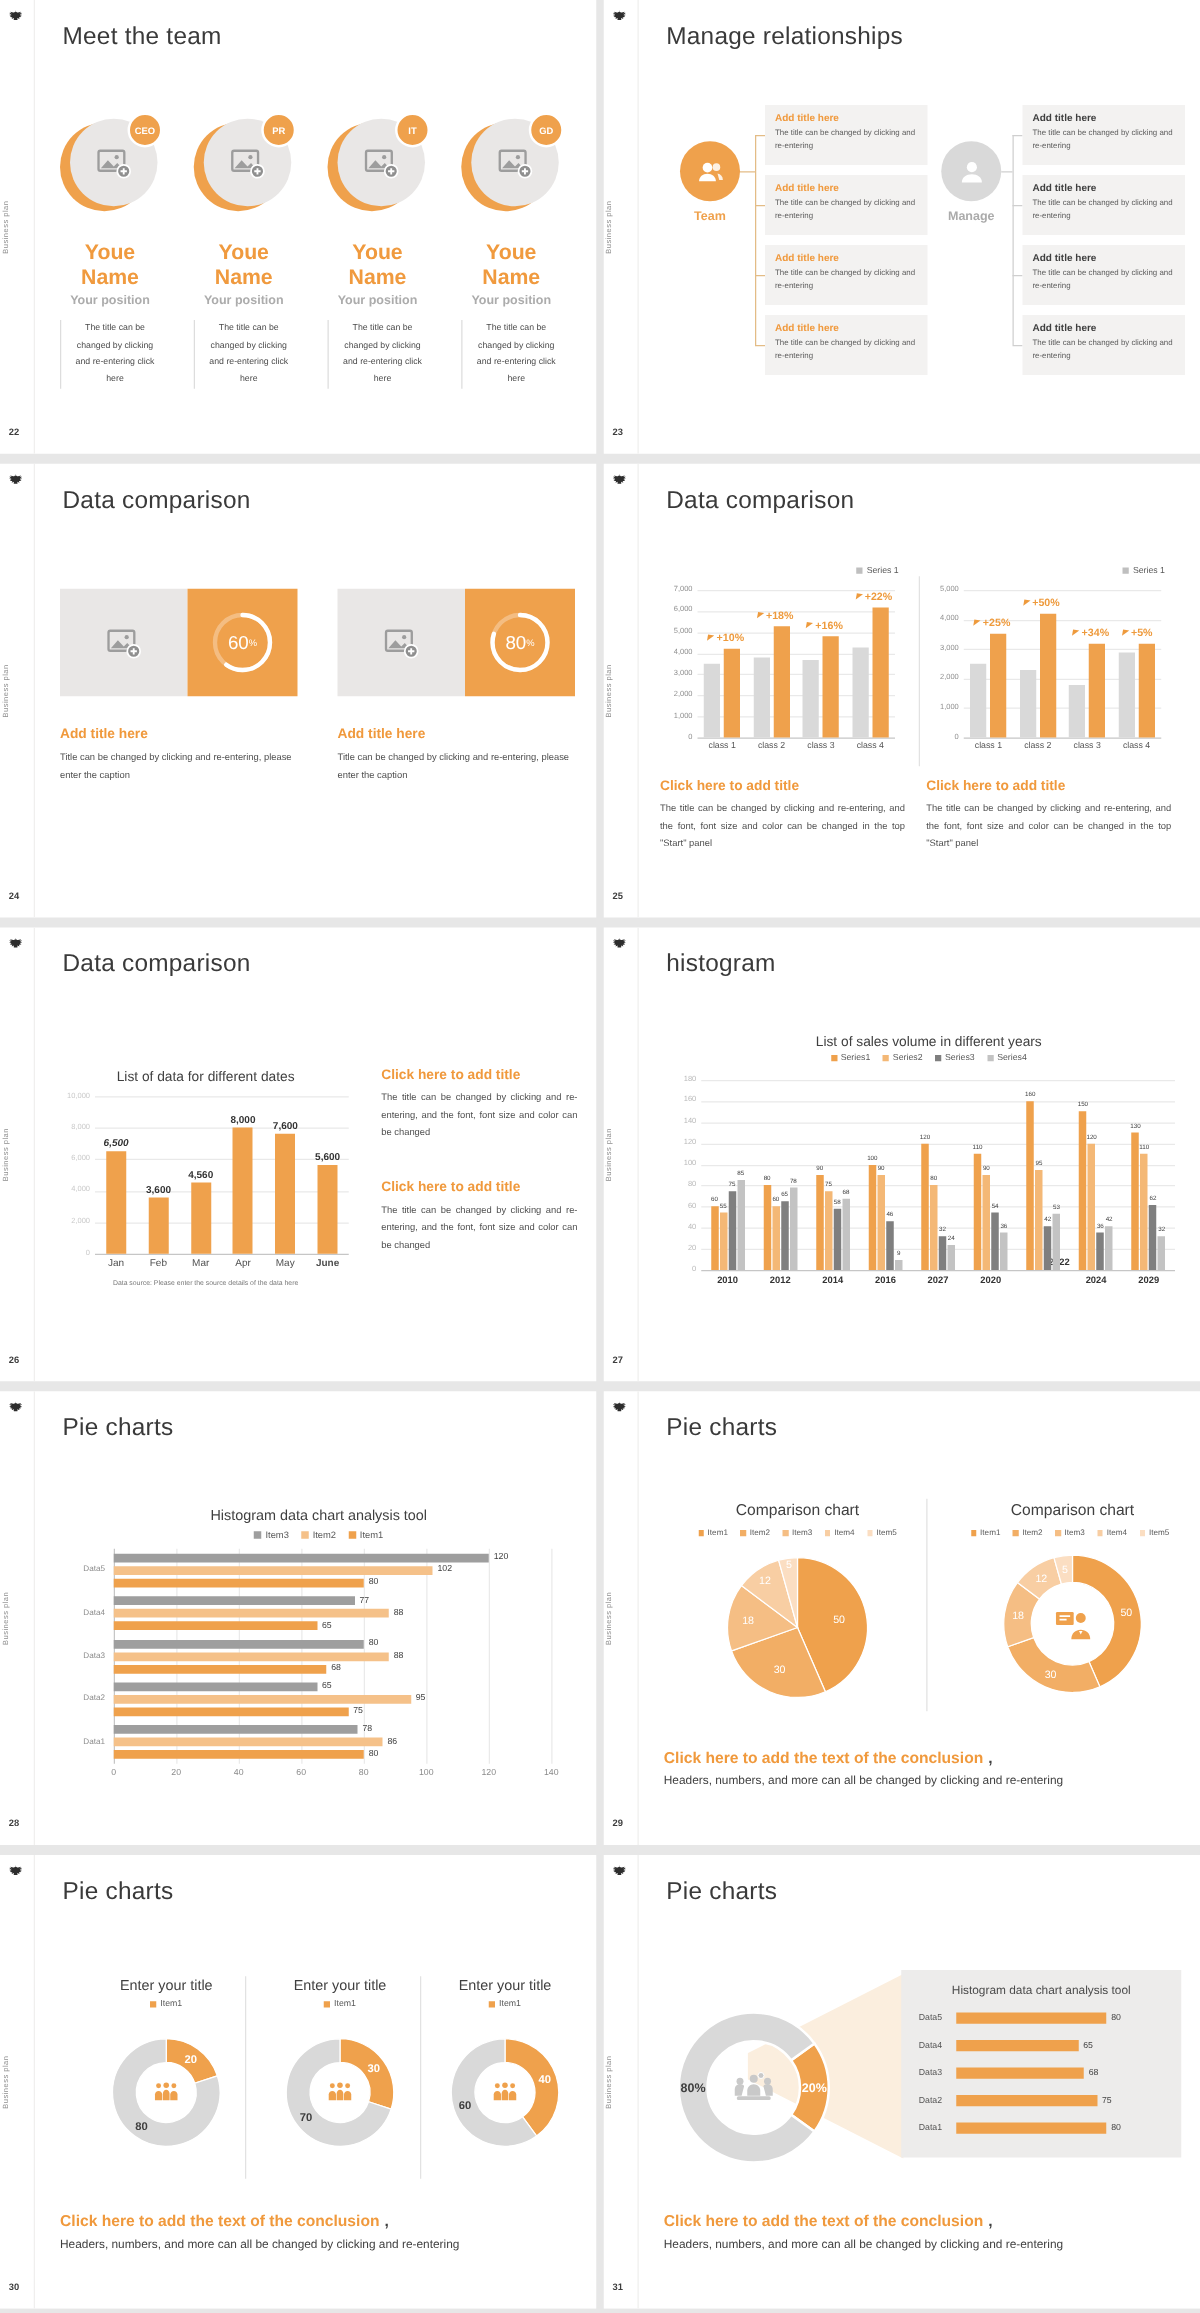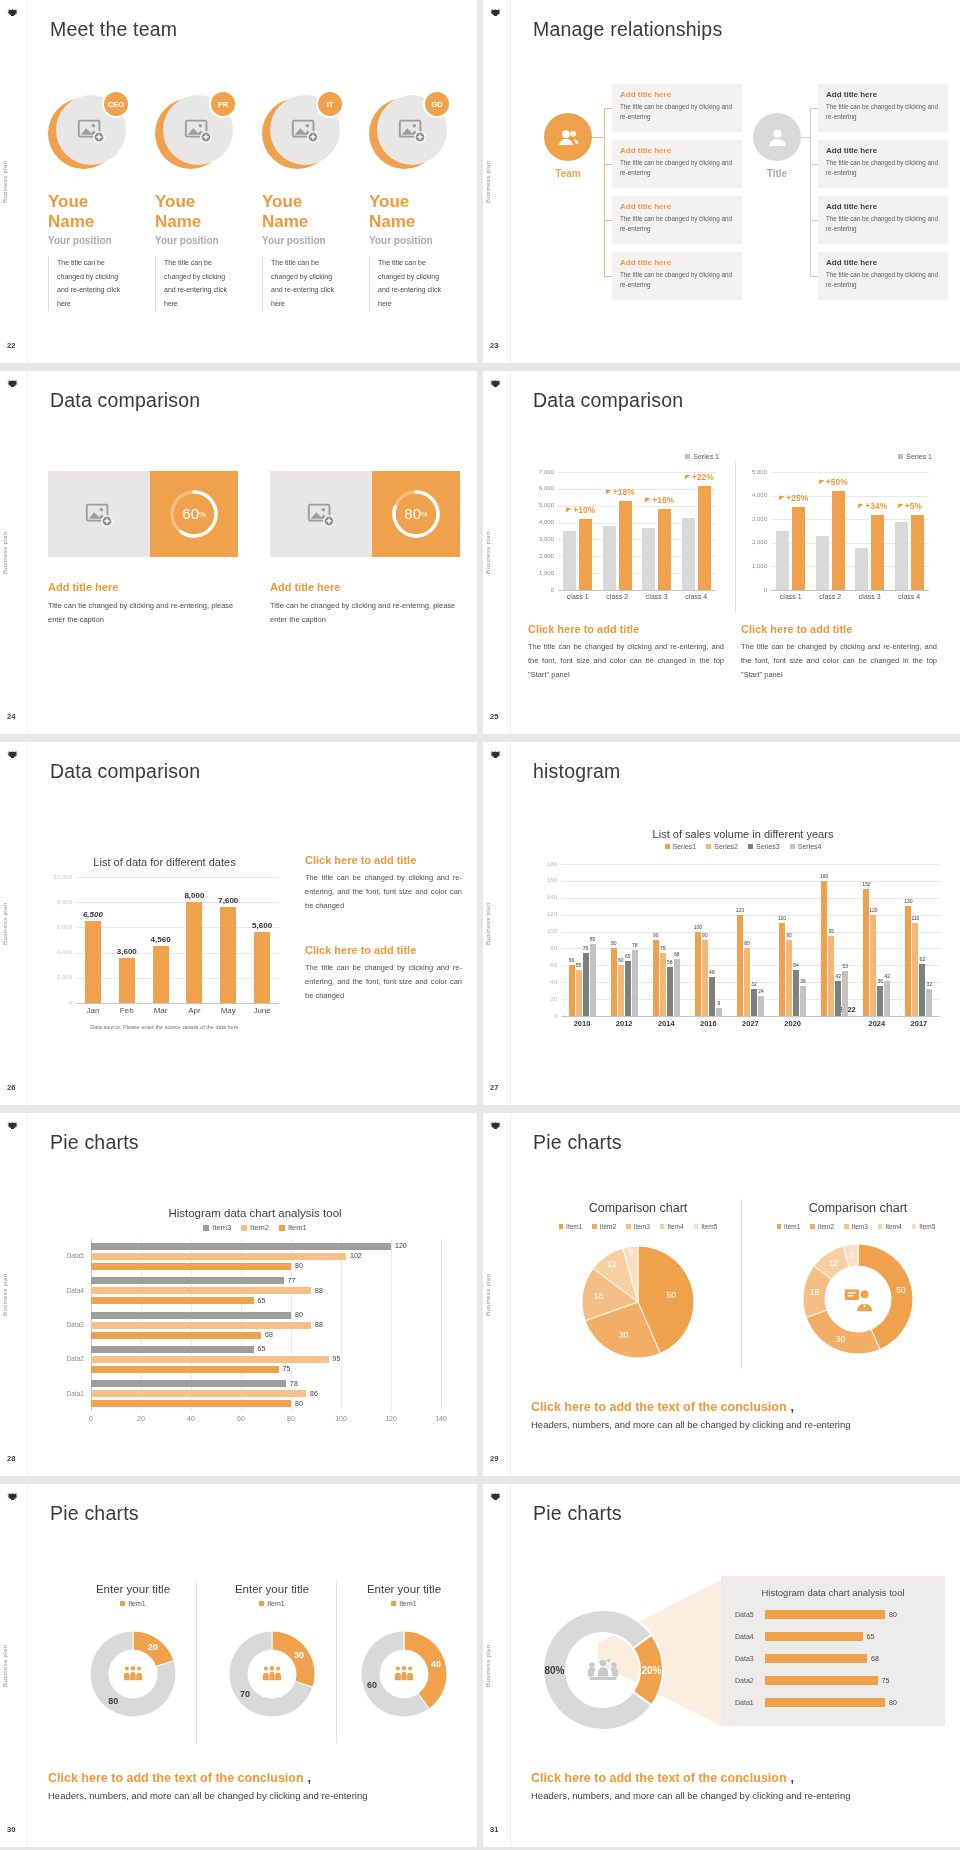--- a/index.html
+++ b/index.html
@@ -7,21 +7,21 @@
   .tile{position:relative;background:#fff;overflow:hidden;}
   .abs{position:absolute;}
   i{font-style:normal;}
   .mlogo{left:6px;top:6px;width:13px;height:14px;}
   .mlogo svg{width:100%;height:100%;}
   .mside{left:2px;top:140px;height:84px;width:11px;font-size:6px;color:#8f8f8f;writing-mode:vertical-rl;transform:rotate(180deg);text-align:center;letter-spacing:.4px;}
   .mpage{left:7px;bottom:13px;font-size:7.5px;font-weight:700;color:#3d3d3d;}
   .mrule{left:27px;top:0;bottom:0;width:1px;background:#F0EFEE;}
   .stitle{left:50px;top:18px;margin:0;font-size:19.5px;font-weight:400;color:#3a3a3a;letter-spacing:.2px;text-align:center;}
   
-  .member{width:80px;}
+  .member{width:80px;text-align:center;}
   .avatar{position:relative;width:78px;height:78px;}
   .avring{position:absolute;left:0;top:3px;width:71px;height:71px;border-radius:50%;background:#EFA14C;}
   .avface{position:absolute;left:8px;top:0;width:70px;height:70px;border-radius:50%;background:#E9E7E6;display:flex;align-items:center;justify-content:center;}
   .avface svg{width:30px;height:30px;}
   .avbadge{position:absolute;right:-4px;top:-5px;width:24px;height:24px;border-radius:50%;background:#EFA14C;border:2px solid #fff;color:#fff;font-size:7.5px;font-weight:700;display:flex;align-items:center;justify-content:center;}
   .mname{margin-top:19px;font-size:17px;font-weight:700;color:#F09A3E;}
   .mpos{margin-top:3px;font-size:10px;color:#ACACAC;font-weight:bold;}
   .mcap{margin-top:10px;padding-left:8px;border-left:1px solid #ddd;font-size:7px;line-height:1.95;color:#4b4b4b;width:70px;}
   
   .relc{width:48px;height:48px;border-radius:50%;display:flex;align-items:center;justify-content:center;}
@@ -190,21 +190,21 @@
     <i class="abs" style="left:327px;top:108px;width:8px;height:1px;background:#CFCFCF"></i>
     <i class="abs" style="left:327px;top:164px;width:8px;height:1px;background:#CFCFCF"></i>
     <i class="abs" style="left:327px;top:220px;width:8px;height:1px;background:#CFCFCF"></i>
     <i class="abs" style="left:327px;top:276px;width:8px;height:1px;background:#CFCFCF"></i>
     <div class="abs relc" style="left:270px;top:113px;background:#D9D9D9">
   <svg viewBox="0 0 32 32" fill="#fff">
           <circle cx="16" cy="11.5" r="4.8"></circle>
           <path d="M6.5 26c0-5 4.2-7.8 9.5-7.8s9.5 2.8 9.5 7.8z"></path>
         </svg>
 </div>
-    <div class="abs rellab" style="left:260px;top:168px;color:#ABABAB">Title</div>
+    <div class="abs rellab" style="left:260px;top:168px;color:#ABABAB">Manage</div>
     <div class="abs relbox" style="left:335px;top:84px">
       <div class="rbt" style="color:#3f3f3f">Add title here</div>
       <div class="rbc">The title can be changed by clicking and re-entering</div>
     </div>
     <div class="abs relbox" style="left:335px;top:140px">
       <div class="rbt" style="color:#3f3f3f">Add title here</div>
       <div class="rbc">The title can be changed by clicking and re-entering</div>
     </div>
     <div class="abs relbox" style="left:335px;top:196px">
       <div class="rbt" style="color:#3f3f3f">Add title here</div>
@@ -398,21 +398,21 @@
         <div style="position: absolute; left: 64.8px; top: 75.6px; width: 40px; text-align: center; font-size: 8px; font-weight: 700; color: rgb(51, 51, 51);">3,600</div>
         <div style="position: absolute; left: 101.7px; top: 135px; width: 33.8px; text-align: center; font-size: 8px; color: rgb(79, 79, 79); font-weight: 400;">Mar</div>
         <div style="position: absolute; left: 110.6px; top: 74.5px; width: 16px; height: 57.5px; background: rgb(239, 161, 76);"></div>
         <div style="position: absolute; left: 98.6px; top: 63.5px; width: 40px; text-align: center; font-size: 8px; font-weight: 700; color: rgb(51, 51, 51);">4,560</div>
         <div style="position: absolute; left: 135.5px; top: 135px; width: 33.8px; text-align: center; font-size: 8px; color: rgb(79, 79, 79); font-weight: 400;">Apr</div>
         <div style="position: absolute; left: 144.4px; top: 31.2px; width: 16px; height: 100.8px; background: rgb(239, 161, 76);"></div>
         <div style="position: absolute; left: 132.4px; top: 20.2px; width: 40px; text-align: center; font-size: 8px; font-weight: 700; color: rgb(51, 51, 51);">8,000</div>
         <div style="position: absolute; left: 169.3px; top: 135px; width: 33.8px; text-align: center; font-size: 8px; color: rgb(79, 79, 79); font-weight: 400;">May</div>
         <div style="position: absolute; left: 178.3px; top: 36.2px; width: 16px; height: 95.8px; background: rgb(239, 161, 76);"></div>
         <div style="position: absolute; left: 166.3px; top: 25.2px; width: 40px; text-align: center; font-size: 8px; font-weight: 700; color: rgb(51, 51, 51);">7,600</div>
-        <div style="position: absolute; left: 203.2px; top: 135px; width: 33.8px; text-align: center; font-size: 8px; color: rgb(79, 79, 79); font-weight: 400;">June</div>
+        <div style="position: absolute; left: 203.2px; top: 135px; width: 33.8px; text-align: center; font-size: 8px; color: rgb(79, 79, 79); font-weight: 700;">June</div>
         <div style="position: absolute; left: 212.1px; top: 61.4px; width: 16px; height: 70.6px; background: rgb(239, 161, 76);"></div>
         <div style="position: absolute; left: 200.1px; top: 50.4px; width: 40px; text-align: center; font-size: 8px; font-weight: 700; color: rgb(51, 51, 51);">5,600</div>
       </div>
     <div class="abs" style="left:42px;top:282px;width:245px;text-align:center;font-size:5.5px;color:#767676">Data source: Please enter the source details of the data here</div>
 
     <div class="abs oh" style="left:305px;top:112px">Click here to add title</div>
     <div class="abs cap just" style="left:305px;top:129px;width:157px">The title can be changed by clicking and re-entering, and the font, font size and color can be changed</div>
     <div class="abs oh" style="left:305px;top:202px">Click here to add title</div>
     <div class="abs cap just" style="left:305px;top:219px;width:157px">The title can be changed by clicking and re-entering, and the font, font size and color can be changed</div>
   </section>
@@ -533,21 +533,21 @@
         <div style="position: absolute; left: 292.2px; top: 107.2px; width: 40px; text-align: center; font-size: 5px; font-weight: 400; color: rgb(61, 61, 61);">53</div>
         <div style="position: absolute; left: 322.8px; top: 163px; width: 42.1px; text-align: center; font-size: 7.5px; color: rgb(51, 51, 51); font-weight: 700;">2024</div>
         <div style="position: absolute; left: 330.3px; top: 33.3px; width: 6px; height: 126.7px; background: rgb(239, 161, 76);"></div>
         <div style="position: absolute; left: 313.3px; top: 25.3px; width: 40px; text-align: center; font-size: 5px; font-weight: 400; color: rgb(61, 61, 61);">150</div>
         <div style="position: absolute; left: 337.3px; top: 58.7px; width: 6px; height: 101.3px; background: rgb(244, 184, 118);"></div>
         <div style="position: absolute; left: 320.3px; top: 50.7px; width: 40px; text-align: center; font-size: 5px; font-weight: 400; color: rgb(61, 61, 61);">120</div>
         <div style="position: absolute; left: 344.3px; top: 129.6px; width: 6px; height: 30.4px; background: rgb(127, 127, 127);"></div>
         <div style="position: absolute; left: 327.3px; top: 121.6px; width: 40px; text-align: center; font-size: 5px; font-weight: 400; color: rgb(61, 61, 61);">36</div>
         <div style="position: absolute; left: 351.3px; top: 124.5px; width: 6px; height: 35.5px; background: rgb(195, 195, 195);"></div>
         <div style="position: absolute; left: 334.3px; top: 116.5px; width: 40px; text-align: center; font-size: 5px; font-weight: 400; color: rgb(61, 61, 61);">42</div>
-        <div style="position: absolute; left: 364.9px; top: 163px; width: 42.1px; text-align: center; font-size: 7.5px; color: rgb(51, 51, 51); font-weight: 700;">2017</div>
+        <div style="position: absolute; left: 364.9px; top: 163px; width: 42.1px; text-align: center; font-size: 7.5px; color: rgb(51, 51, 51); font-weight: 700;">2029</div>
         <div style="position: absolute; left: 372.4px; top: 50.2px; width: 6px; height: 109.8px; background: rgb(239, 161, 76);"></div>
         <div style="position: absolute; left: 355.4px; top: 42.2px; width: 40px; text-align: center; font-size: 5px; font-weight: 400; color: rgb(61, 61, 61);">130</div>
         <div style="position: absolute; left: 379.4px; top: 67.1px; width: 6px; height: 92.9px; background: rgb(244, 184, 118);"></div>
         <div style="position: absolute; left: 362.4px; top: 59.1px; width: 40px; text-align: center; font-size: 5px; font-weight: 400; color: rgb(61, 61, 61);">110</div>
         <div style="position: absolute; left: 386.4px; top: 107.6px; width: 6px; height: 52.4px; background: rgb(127, 127, 127);"></div>
         <div style="position: absolute; left: 369.4px; top: 99.6px; width: 40px; text-align: center; font-size: 5px; font-weight: 400; color: rgb(61, 61, 61);">62</div>
         <div style="position: absolute; left: 393.4px; top: 133px; width: 6px; height: 27px; background: rgb(195, 195, 195);"></div>
         <div style="position: absolute; left: 376.4px; top: 125px; width: 40px; text-align: center; font-size: 5px; font-weight: 400; color: rgb(61, 61, 61);">32</div>
       </div>
   </section>

